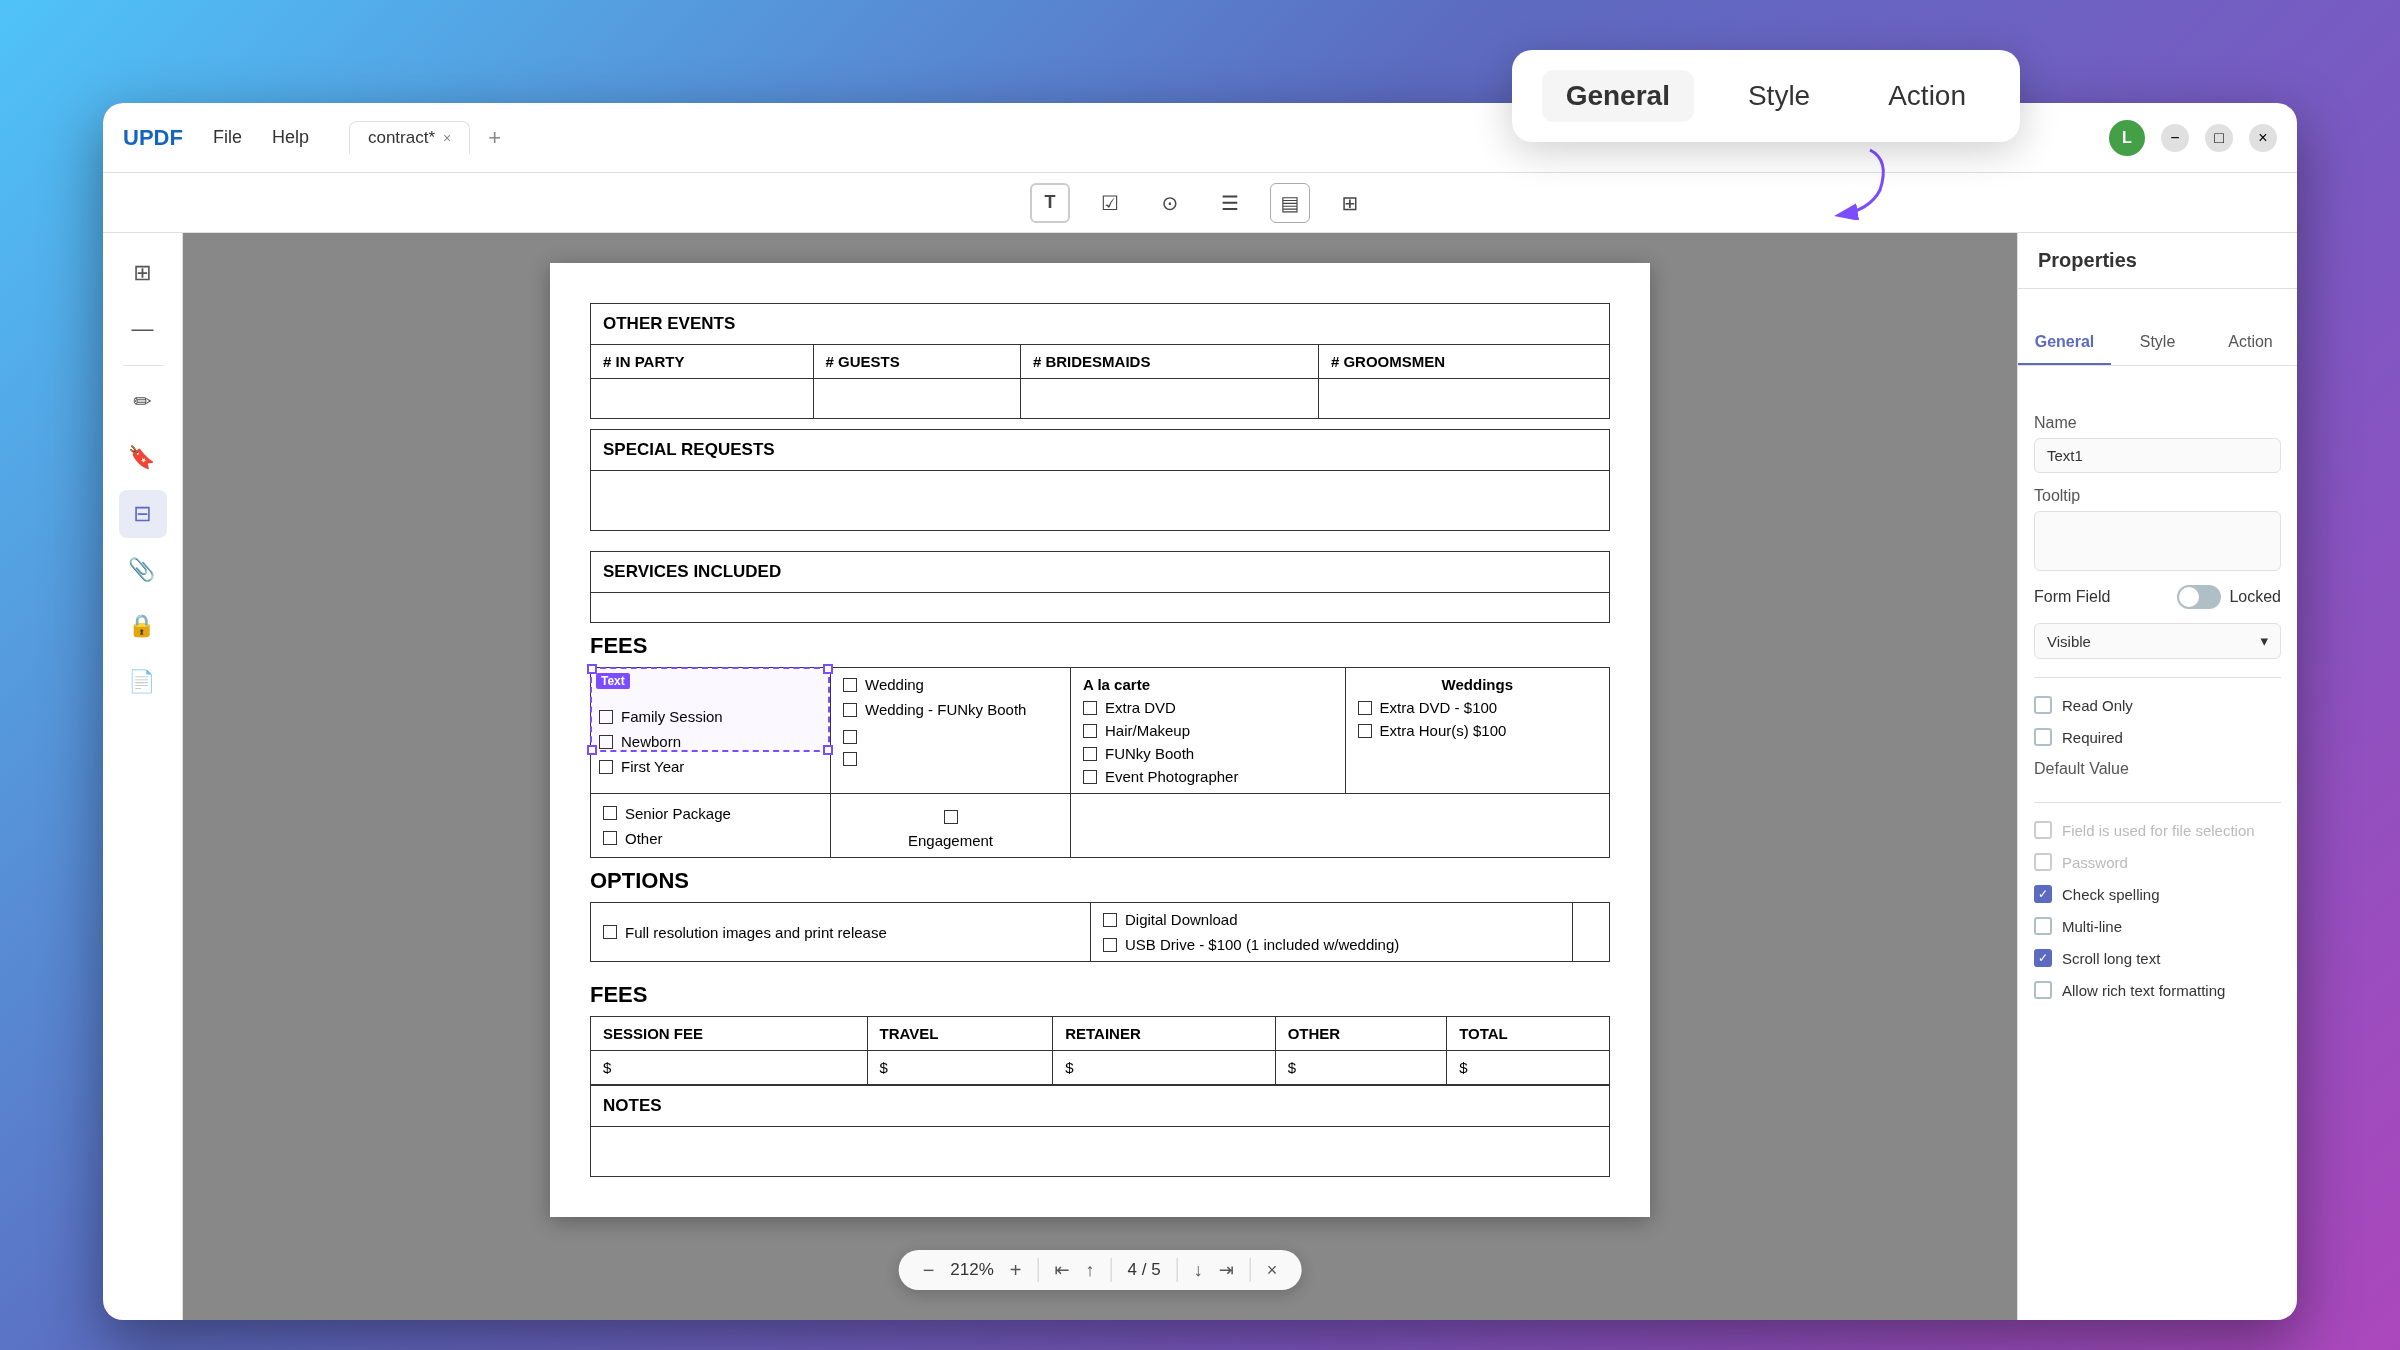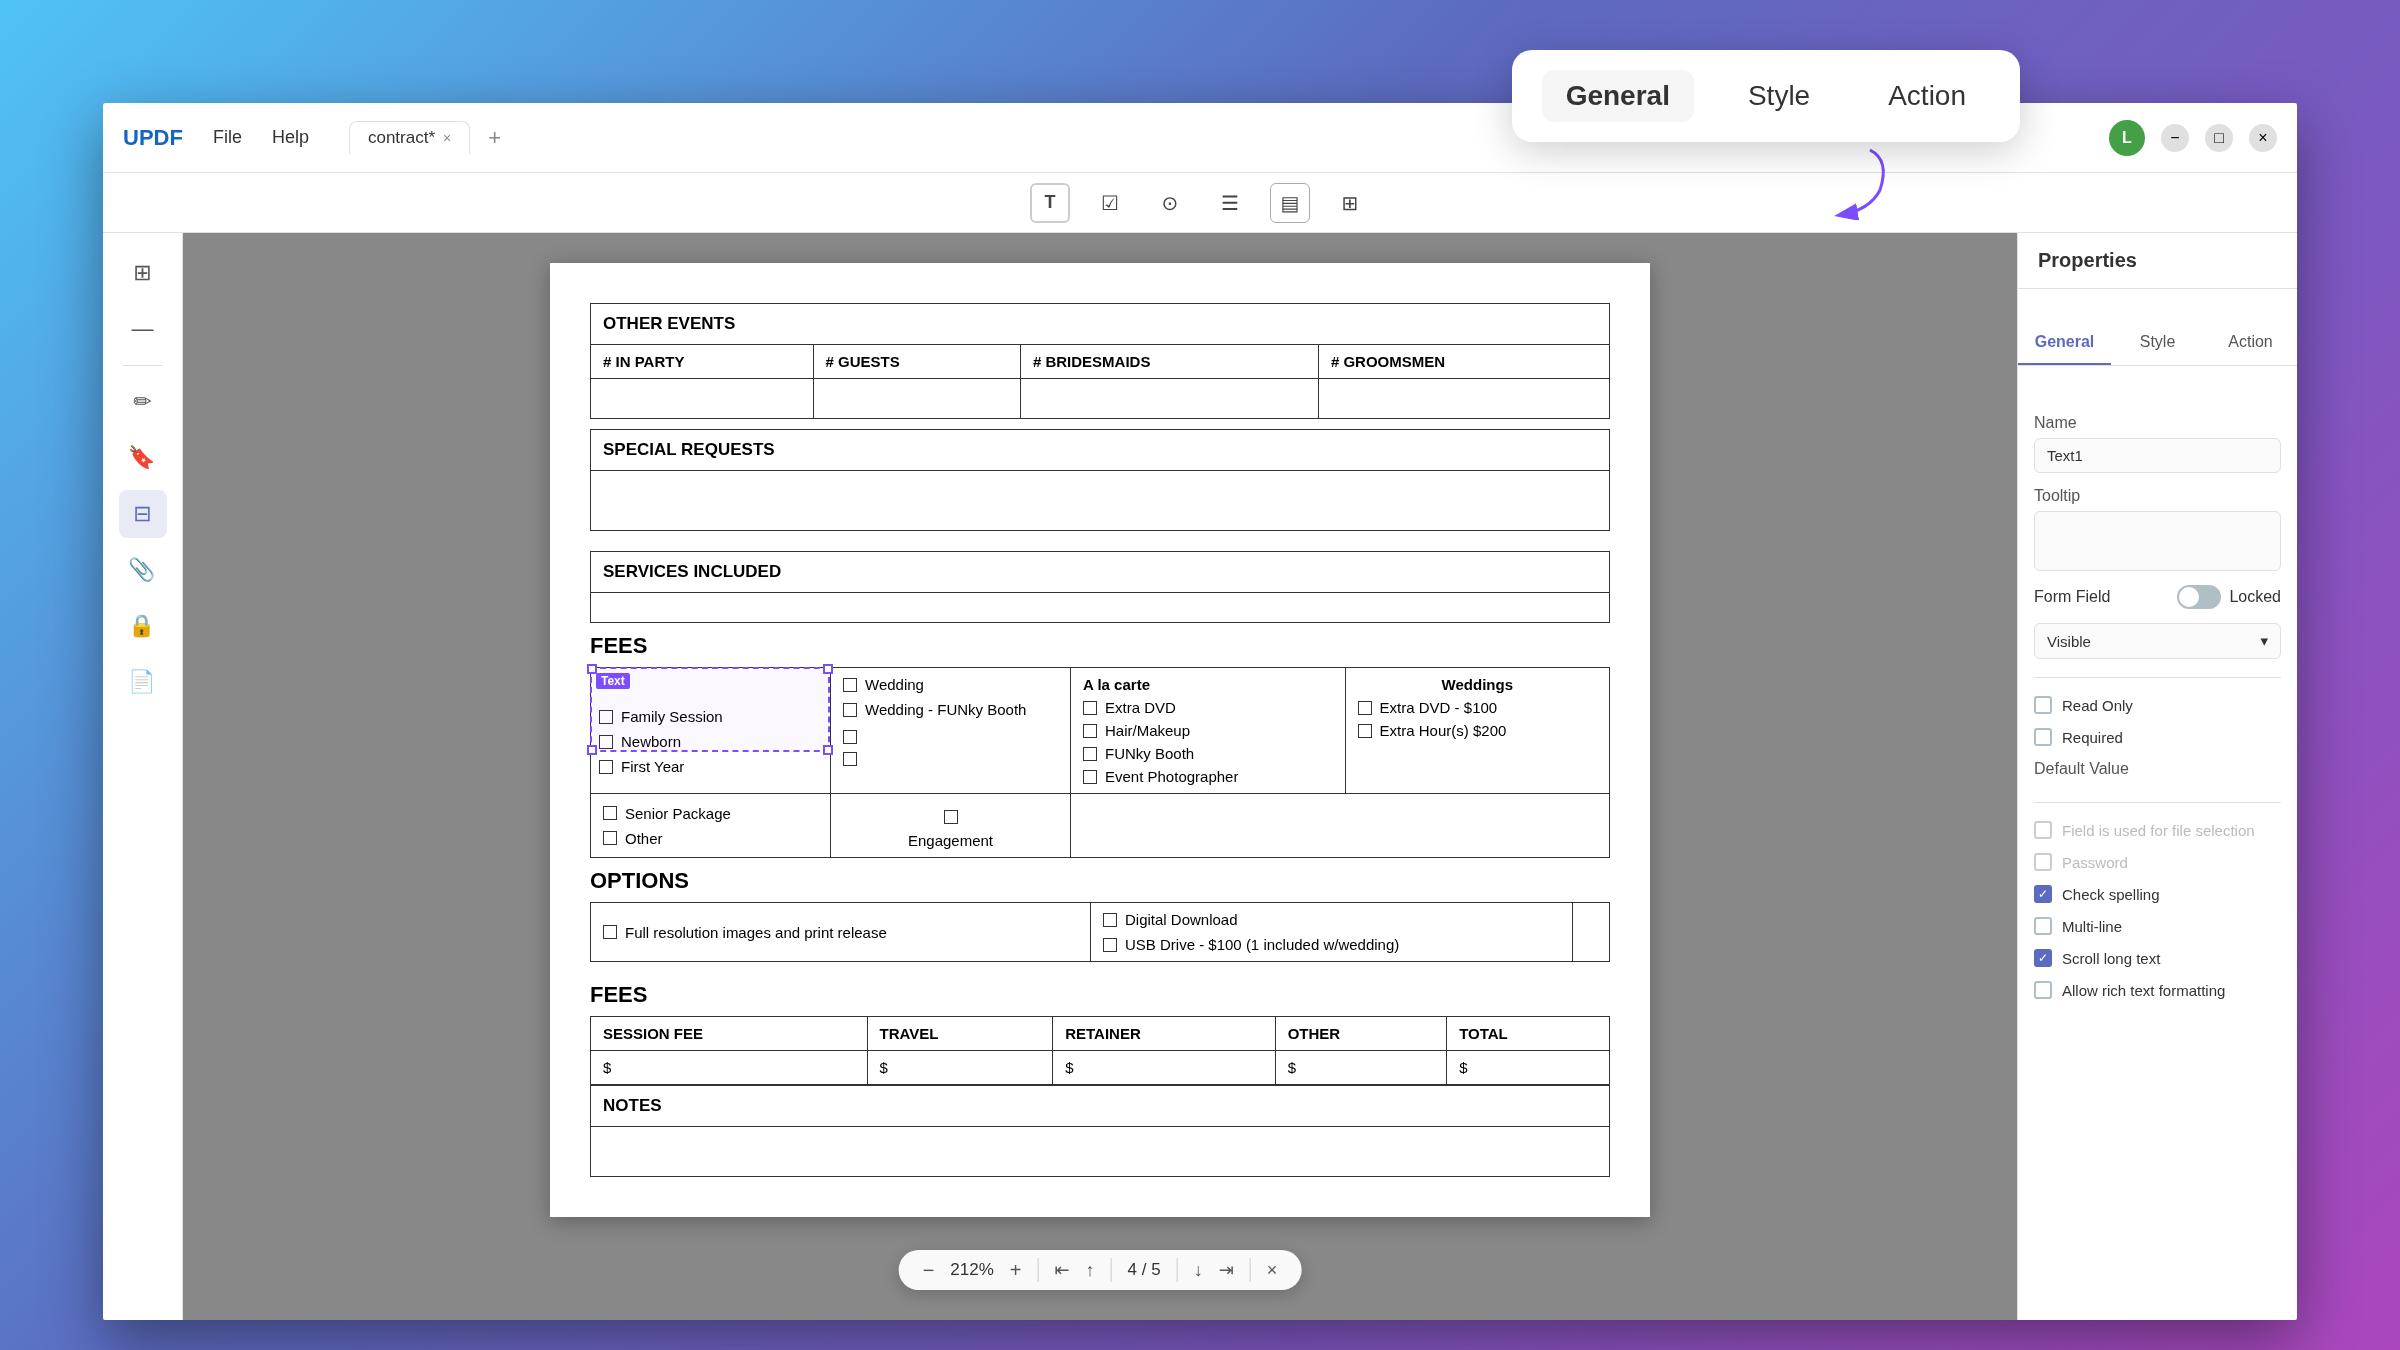--- a/index.html
+++ b/index.html
@@ -13,21 +13,21 @@
     }
 
     
     .app-window {
       position: absolute;
       top: 103px;
       left: 103px;
       right: 103px;
       bottom: 30px;
       background: #a21caf;
-      border-radius: 2px;
+      border-radius: 20px;
       box-shadow: 0 20px 60px rgba(0,0,0,0.4);
       overflow: hidden;
       display: flex;
       flex-direction: column;
     }
 
     
     .title-bar {
       background: #ffffff;
       height: 70px;
@@ -541,21 +541,21 @@
                     </div>
               </td>
               <td style="vertical-align:top;padding-top:8px;text-align:center;">
                 <div style="font-weight:bold;margin-bottom:6px;">Weddings</div>
                 <div class="checkbox-cell">
                       <div class="cb"></div>
                       <span>Extra DVD - $100</span>
                     </div>
                 <div class="checkbox-cell" style="margin-top:6px;">
                       <div class="cb"></div>
-                      <span>Extra Hour(s) $200</span>
+                      <span>Extra Hour(s) $100</span>
                     </div>
               </td>
             </tr>
             <tr>
               <td colspan="1" style="padding-top:8px;">
                 <div class="checkbox-cell">
                       <div class="cb"></div>
                       <span>Senior Package</span>
                     </div>
                 <div class="checkbox-cell" style="margin-top:8px;">

